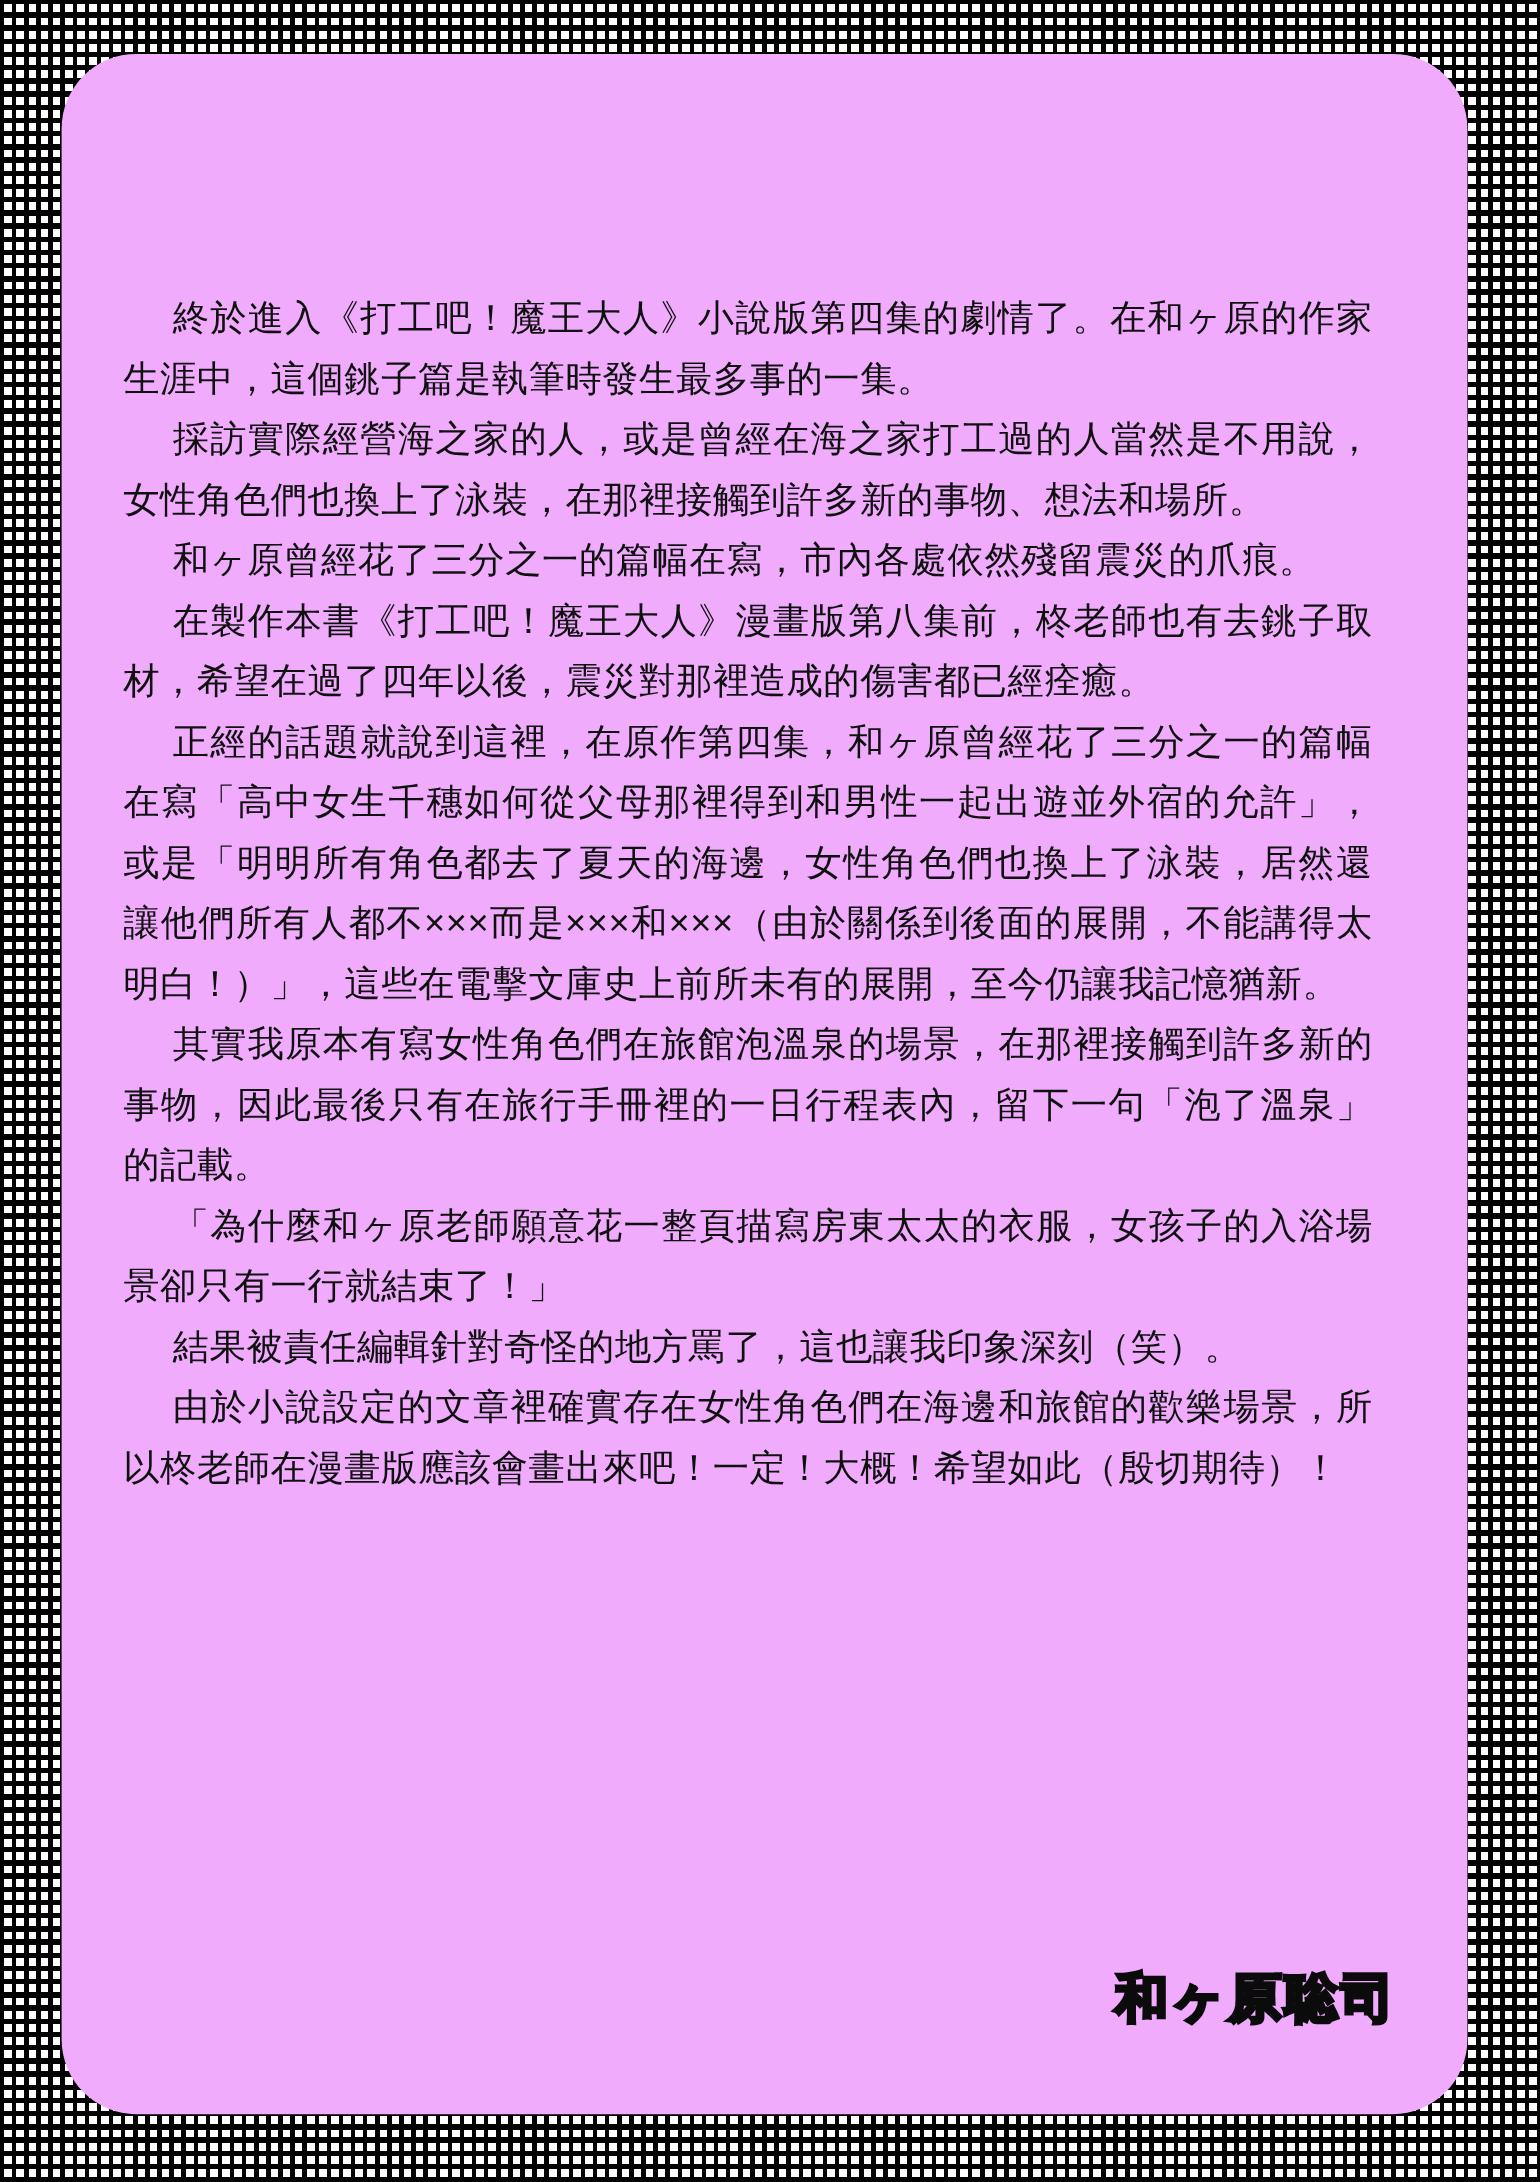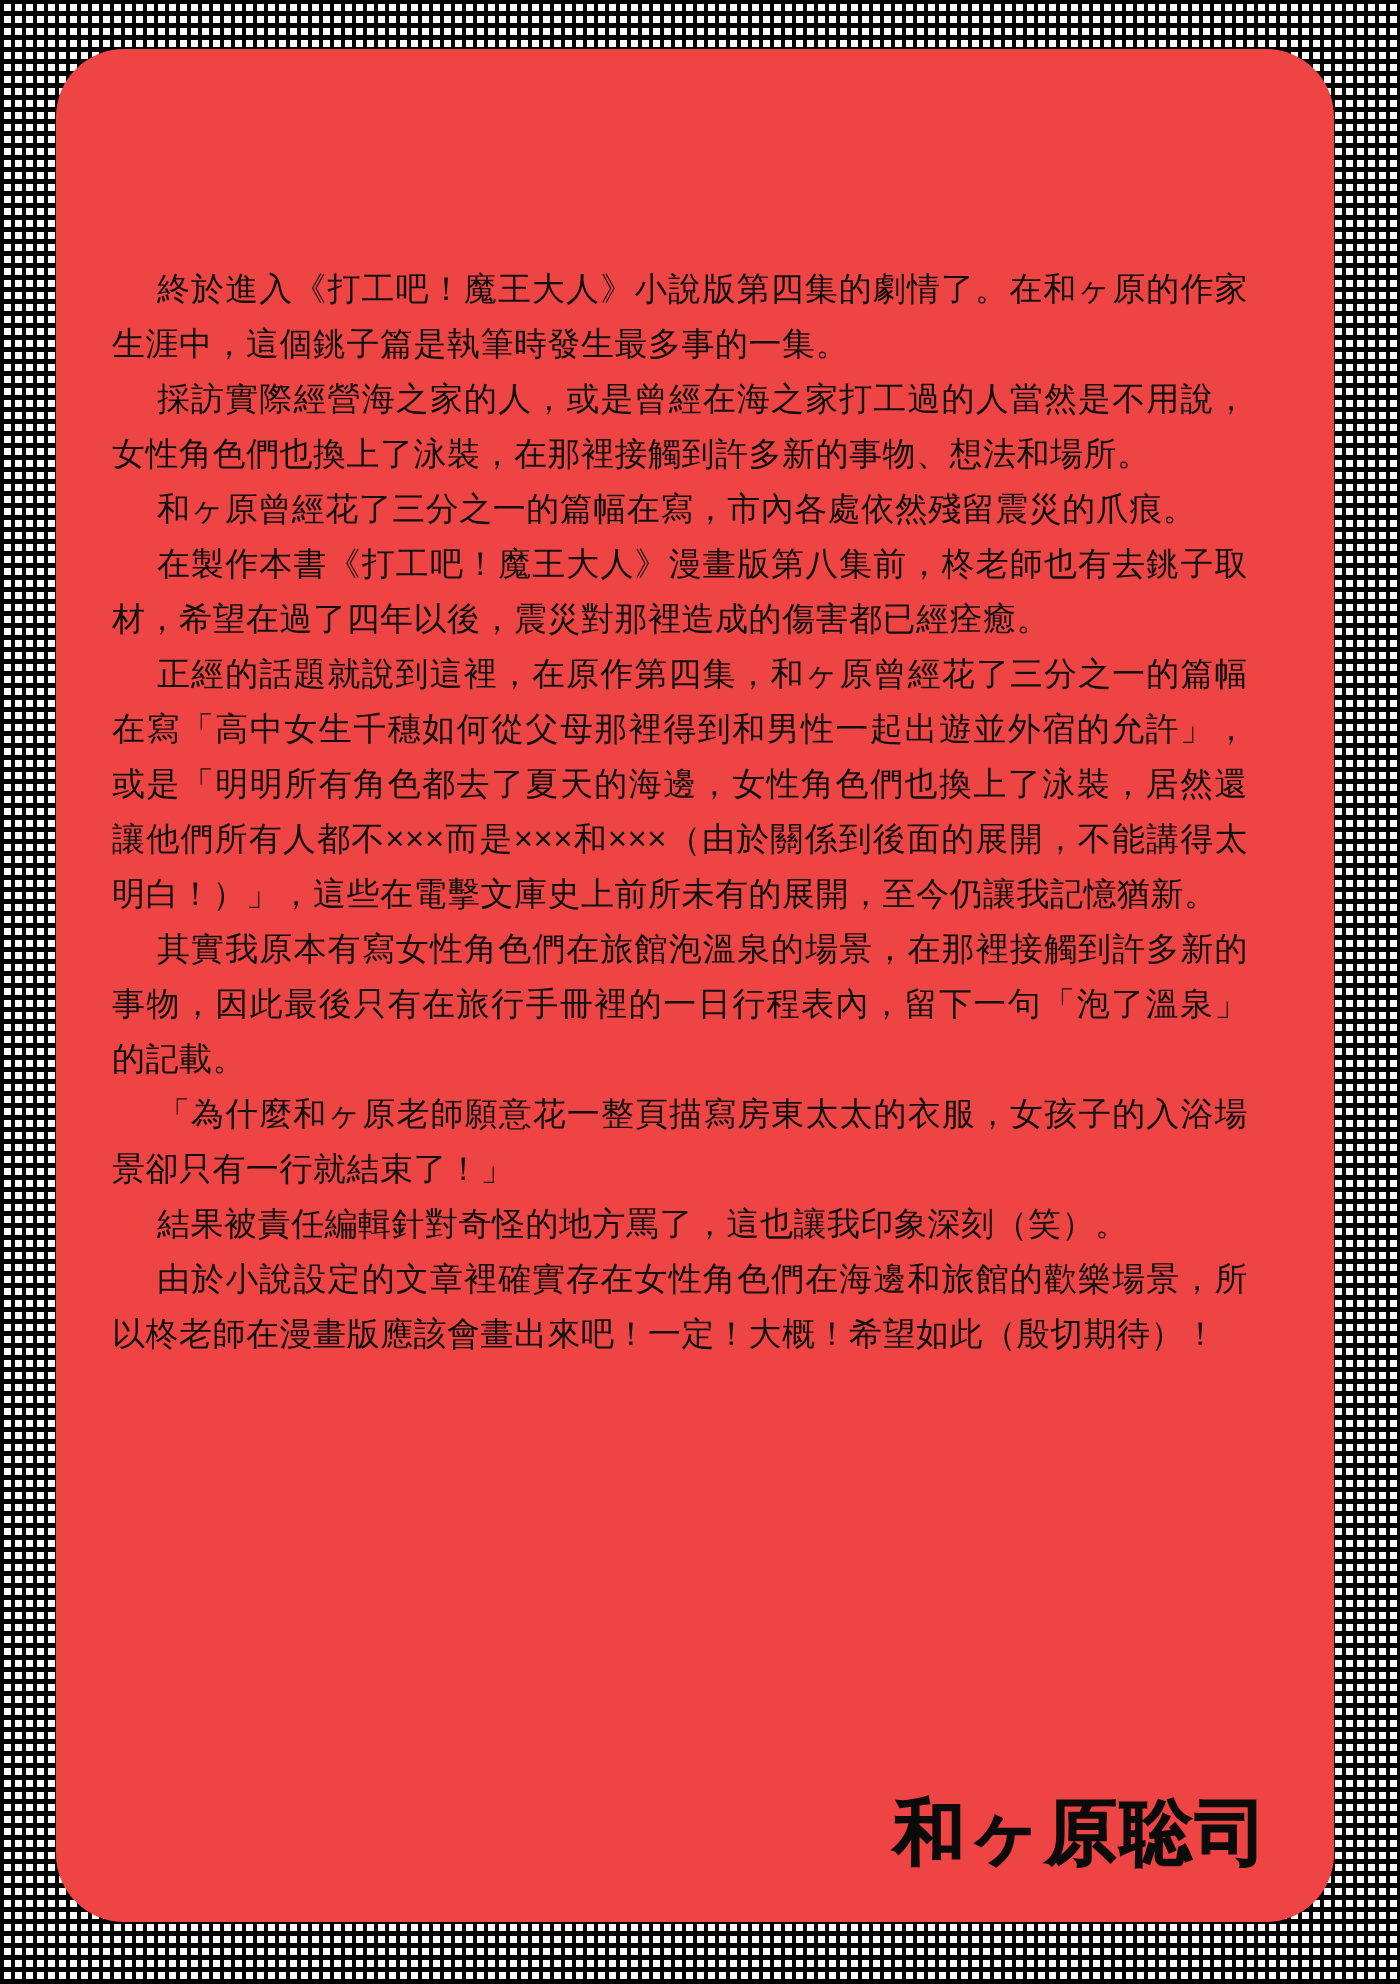--- a/index.html
+++ b/index.html
@@ -23,21 +23,21 @@
       repeating-linear-gradient(0deg,  #000000 0 5px, transparent 5px 12px),
       repeating-linear-gradient(90deg, #000000 0 4px, transparent 4px 11px);
   }
   
   .paper {
     position: absolute;
     left: 56px;
     top: 49px;
     width: 1278px;
     height: 1873px;
-    background: #ef4444;
+    background: #f0abfc;
     border-radius: 68px;
   }
   .text-block {
     position: absolute;
     left: 56px;
     top: 212px;
     width: 1136px;
     font-size: 33px;
     line-height: 55px;
     letter-spacing: 0.5px;
@@ -46,22 +46,22 @@
     text-justify: inter-ideograph;
   }
   .text-block p {
     margin: 0;
     text-indent: 45px;
   }
   .signature {
     position: absolute;
     right: 64px;
     top: 1736px;
-    font-size: 72px;
-    font-weight: 400;
+    font-size: 48px;
+    font-weight: 700;
     color: #0b0b0b;
     letter-spacing: 3px;
     -webkit-text-stroke: 3.5px #0b0b0b;
     white-space: nowrap;
   }
 </style>
 </head>
 <body>
 
 <div class="page">

